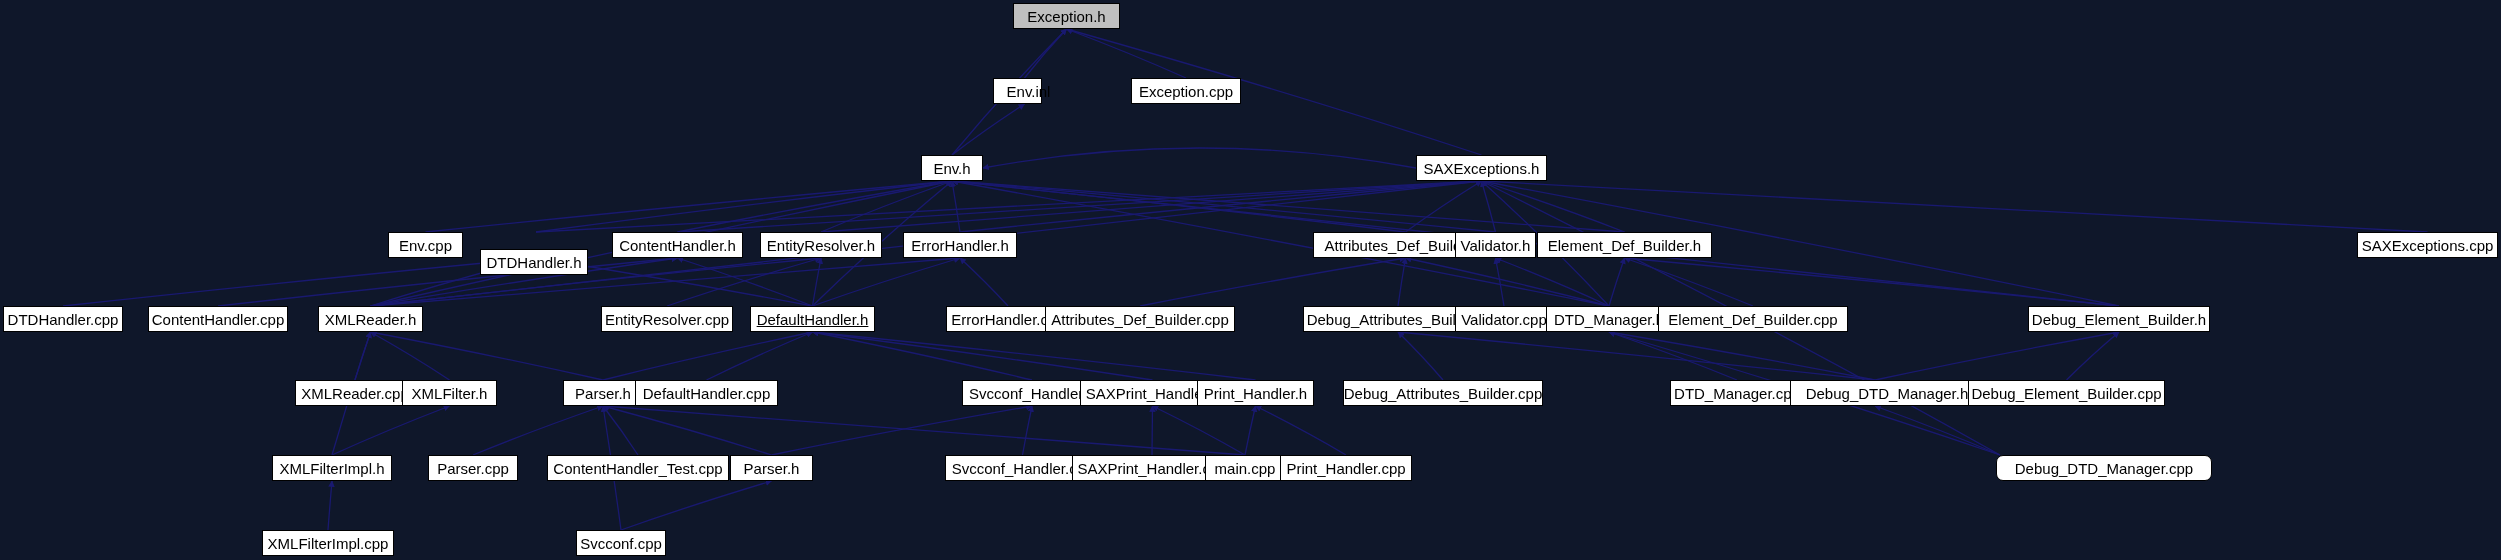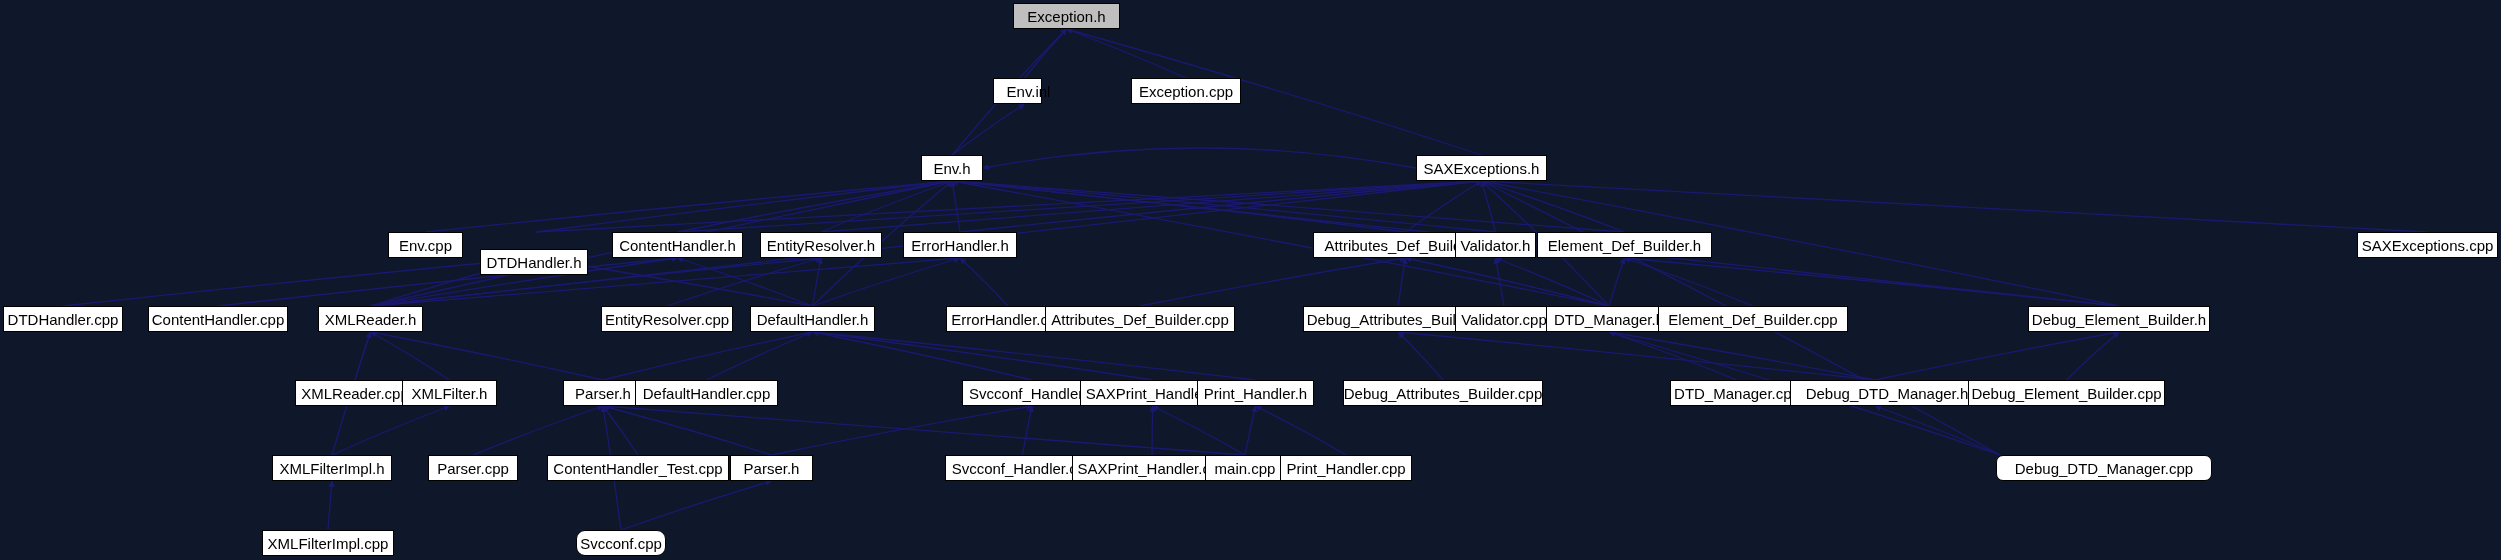--- a/index.html
+++ b/index.html
@@ -178,21 +178,21 @@
       </div>
       <div class="node" style="left: 148px; top: 306px; width: 140px;">
         <span class="node-label">ContentHandler.cpp</span>
       </div>
       <div class="node" style="left: 318px; top: 306px; width: 105px;">
         <span class="node-label">XMLReader.h</span>
       </div>
       <div class="node" style="left: 601px; top: 306px; width: 132px;">
         <span class="node-label">EntityResolver.cpp</span>
       </div>
-      <div class="node" style="left: 750px; top: 306px; width: 125px;">
+      <div class="node" style="left: 750px; top: 306px; width: 125px; text-decoration: underline;">
         <span class="node-label">DefaultHandler.h</span>
       </div>
       <div class="node" style="left: 946px; top: 306px; width: 124px;">
         <span class="node-label">ErrorHandler.cpp</span>
       </div>
       <div class="node" style="left: 1045px; top: 306px; width: 190px;">
         <span class="node-label">Attributes_Def_Builder.cpp</span>
       </div>
       <div class="node" style="left: 1303px; top: 306px; width: 190px;">
         <span class="node-label">Debug_Attributes_Builder.h</span>
@@ -265,17 +265,17 @@
       </div>
       <div class="node" style="left: 1280px; top: 455px; width: 132px;">
         <span class="node-label">Print_Handler.cpp</span>
       </div>
       <div class="node" style="left: 1996px; top: 455px; width: 216px; border-radius: 7px;">
         <span class="node-label">Debug_DTD_Manager.cpp</span>
       </div>
       <div class="node" style="left: 262px; top: 530px; width: 132px;">
         <span class="node-label">XMLFilterImpl.cpp</span>
       </div>
-      <div class="node" style="left: 576px; top: 530px; width: 90px; border-radius: 9px;">
+      <div class="node" style="left: 576px; top: 530px; width: 90px;">
         <span class="node-label">Svcconf.cpp</span>
       </div>
     </div>
 </div>
 
 </body></html>

